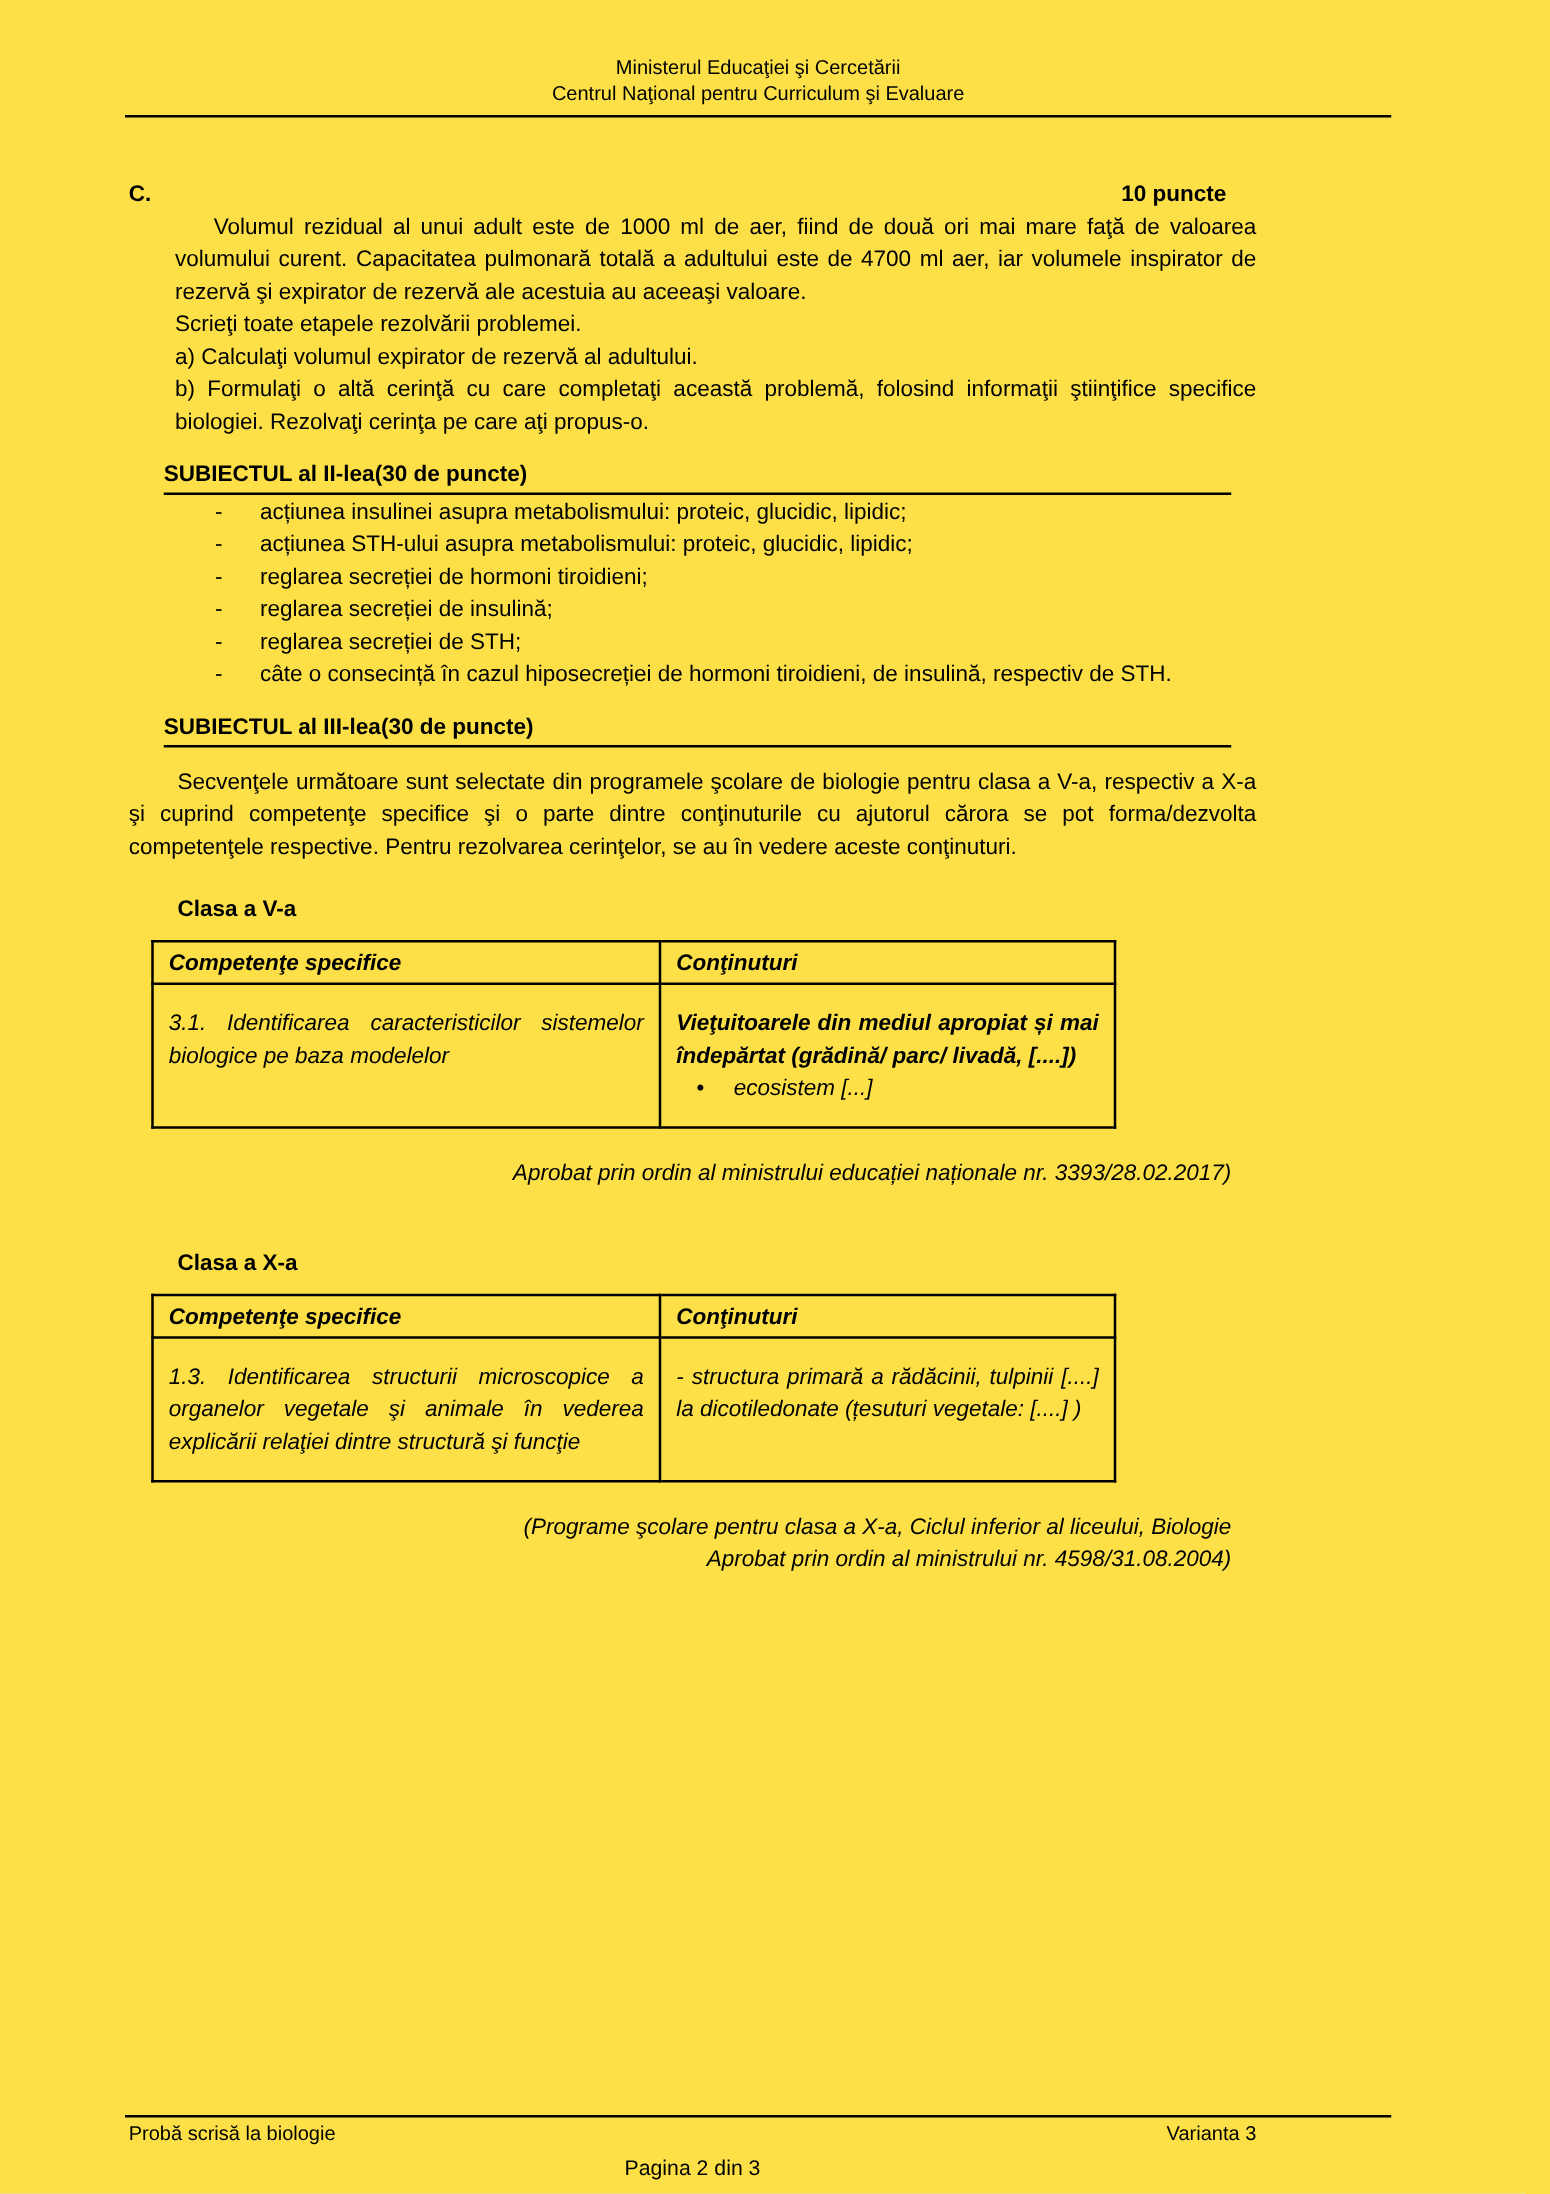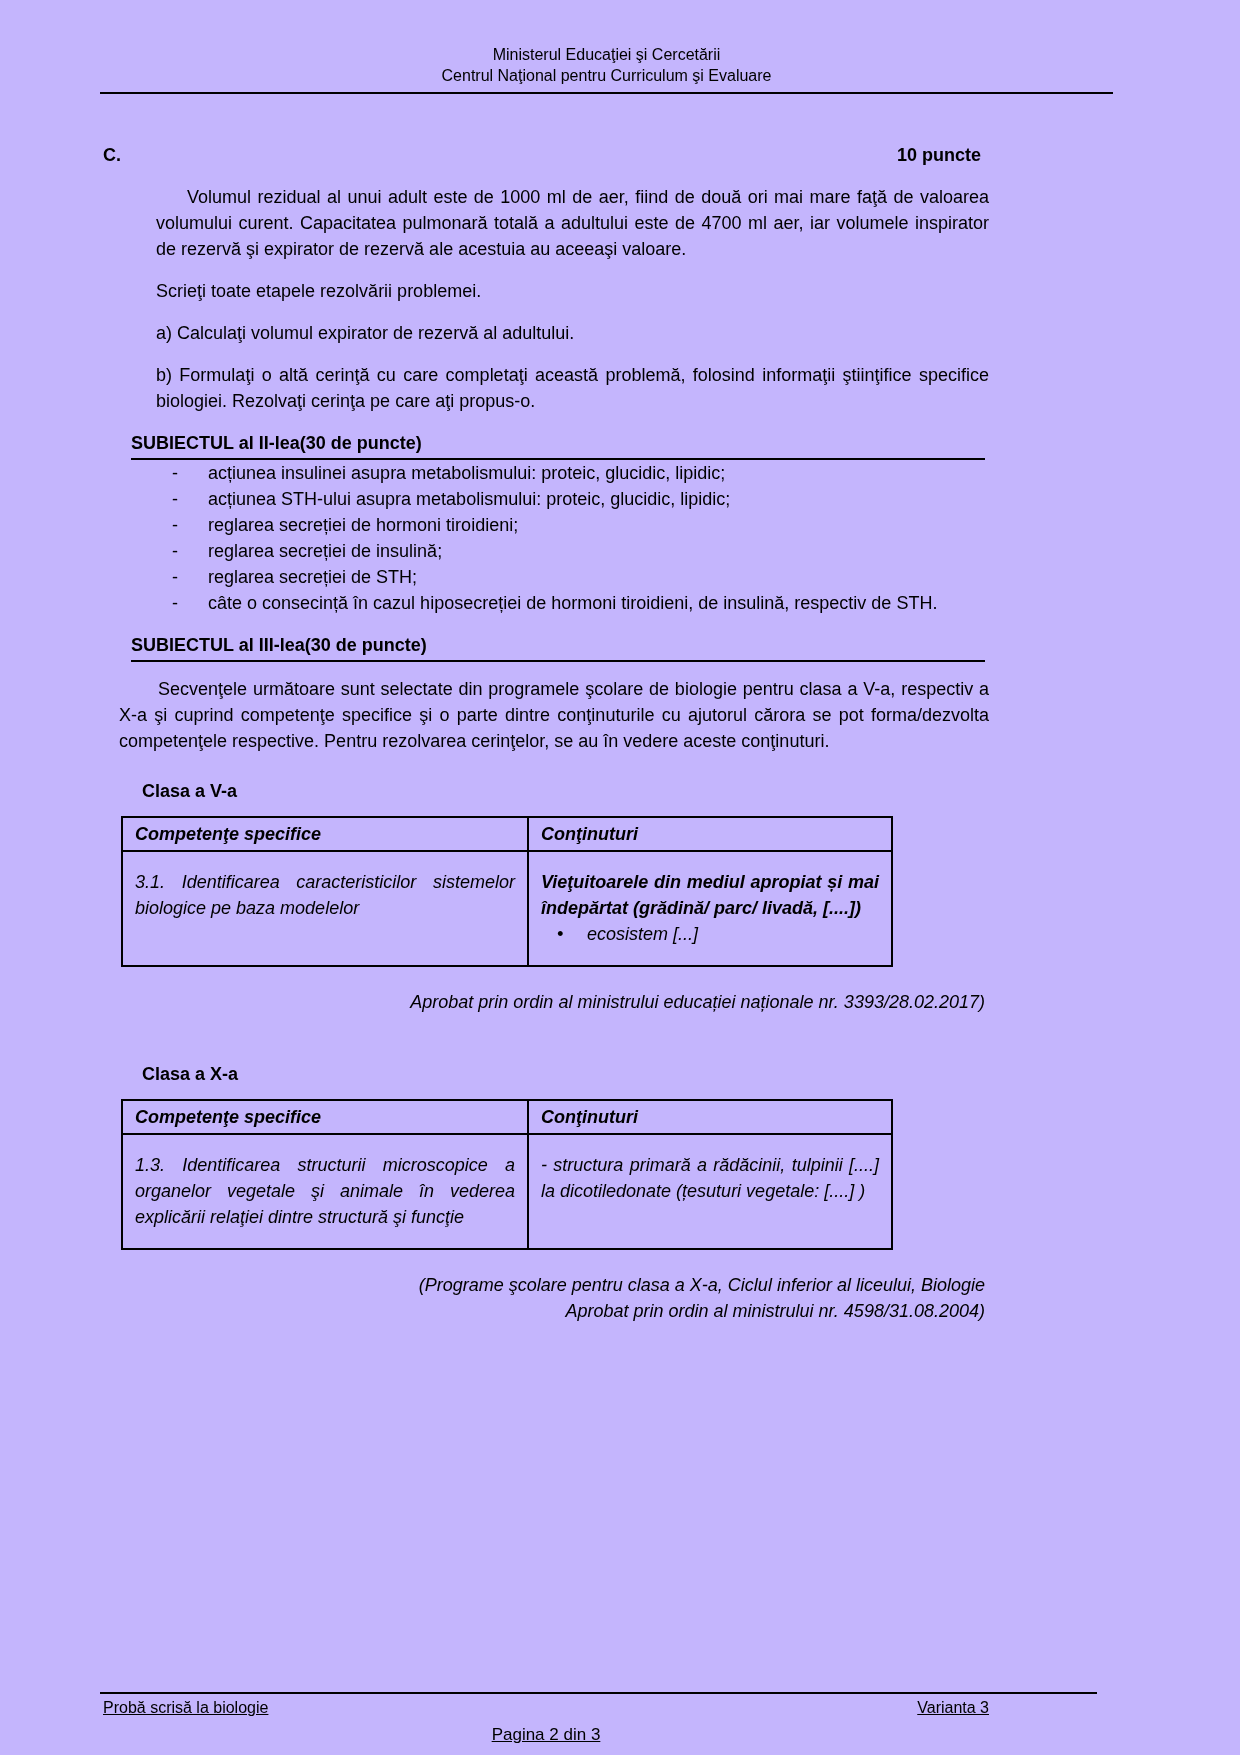--- a/index.html
+++ b/index.html
@@ -2,36 +2,36 @@
 <html><head>
 <meta charset="utf-8">
 <style>
   * { box-sizing: border-box; }
   html,body { margin:0; padding:0; background:#e5e5e5; }
   .page {
     position: relative;
     width: 1240px;
     height: 1755px;
     margin: 0 auto;
-    background: #c4b5fd;
+    background: #fde047;
     color: #000;
     font-family: "Liberation Sans", "DejaVu Sans", sans-serif;
     font-size: 18px;
     line-height: 26px;
     overflow: hidden;
   }
   
   .hdr { padding-top: 44px; }
   .hdr-line { margin: 0 127px 0 100px; text-align: center; font-size: 16px; line-height: 21px; }
   .rule { border: none; border-top: 2px solid #000; margin: 6px 127px 0 100px; }
   
   .content { margin: 48px 235px 0 103px; }
   .c-row { display: flex; justify-content: space-between; font-weight: bold; padding-right: 24px; }
   .c-block { margin-left: 37px; }
-  p { margin: 16px; }
+  p { margin: 0; }
   .para-just { text-align: justify; }
   .first-indent { text-indent: 31px; }
   .subject {
     display: flex; justify-content: flex-start;
     font-weight: bold;
     margin: 16px 20px 0 28px;
     border-bottom: 2px solid #000;
     padding-bottom: 2px;
   }
   .intro { margin: 12px 0 0 69px; }
@@ -45,21 +45,21 @@
   table.prog th, table.prog td { border: 2px solid #000; padding: 3px 12px; vertical-align: top; text-align: left; }
   table.prog th { font-weight: bold; font-style: italic; }
   table.prog td.body-cell { height: 115px; padding-top: 17px; }
   .cell-it { font-style: italic; text-align: justify; }
   .cell-bold-it { font-style: italic; font-weight: bold; text-align: justify; }
   .cell-bullet { font-style: italic; position: relative; padding-left: 46px; }
   .cell-bullet::before { content: "\2022"; position: absolute; left: 16px; }
   .caption { margin: 22px 20px 0 0; text-align: right; font-style: italic; }
   .gap-lg { margin-top: 46px; }
   
-  .footer { position: absolute; left: 0; right: 16px; bottom: 7px; text-decoration: underline; }
+  .footer { position: absolute; left: 0; right: 0; bottom: 7px; }
   .footer .rule { margin-top: 0; }
   .footer-row { display: flex; justify-content: space-between; margin: 2px 235px 0 103px; font-size: 16px; line-height: 24px; }
   .footer-page { margin: 2px 235px 0 103px; text-align: center; font-size: 17px; line-height: 26px; }
 </style>
 </head>
 <body>
 
 <div class="page">
 
   <div class="hdr">

